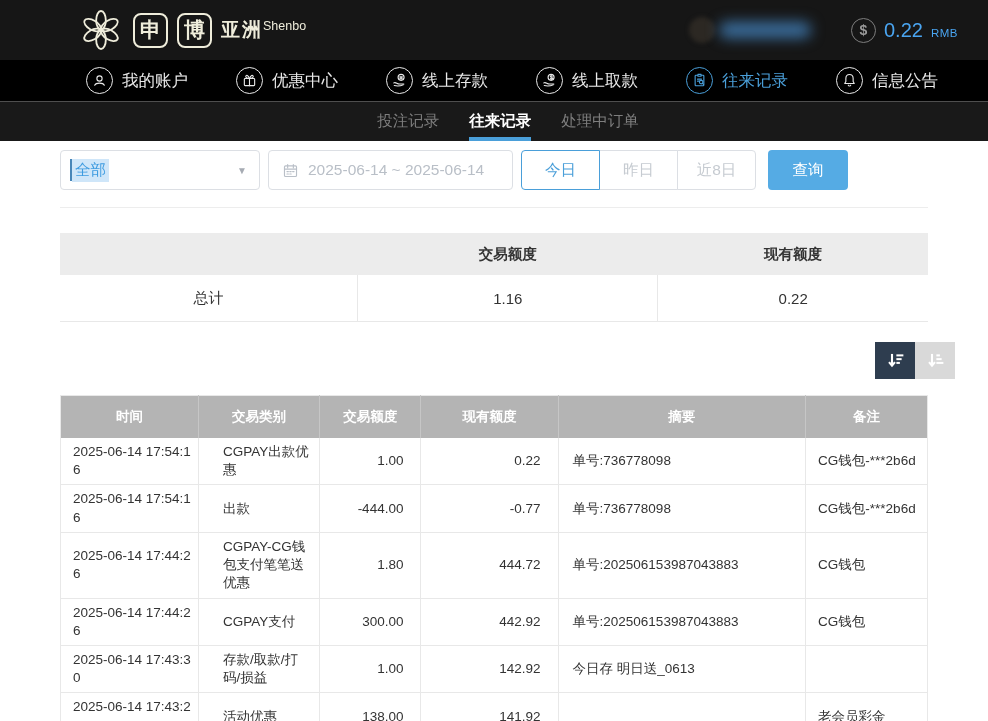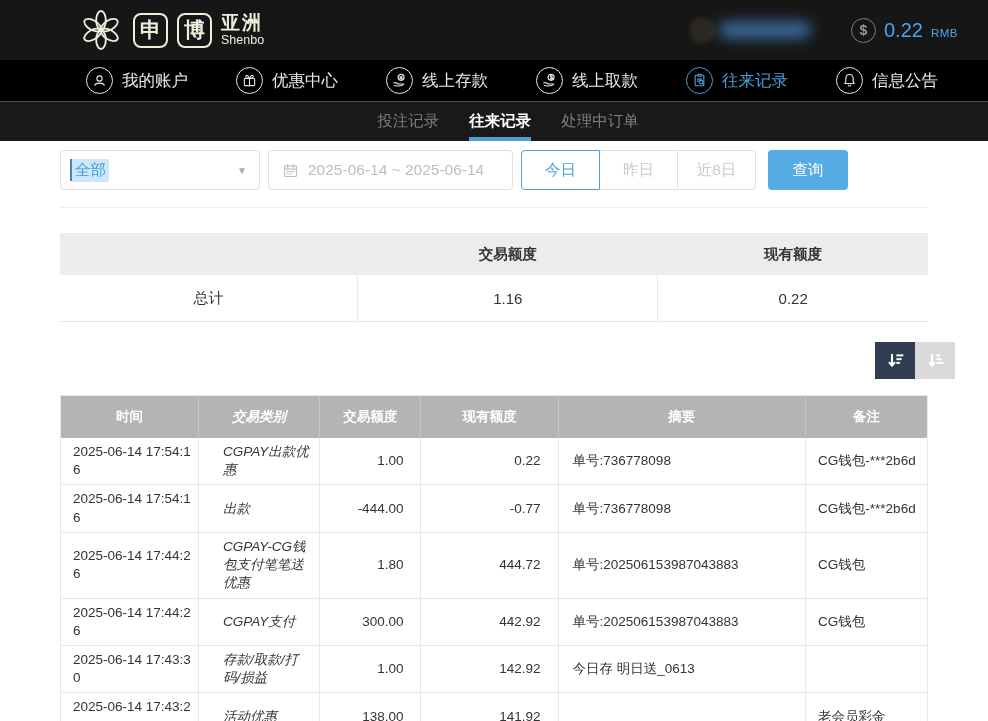--- a/index.html
+++ b/index.html
@@ -5,21 +5,21 @@
   html,body{margin:0;padding:0;background:#fff;}
   .page{width:988px;height:721px;overflow:hidden;background:#fff;position:relative;
         font-family:"Liberation Sans","DejaVu Sans",sans-serif;-webkit-font-smoothing:antialiased;}
 
   
   .topbar{height:60px;background:#161616;display:flex;align-items:center;padding:0 30px 0 78px;box-sizing:border-box;}
   .brand{display:flex;align-items:center;gap:9px;color:#efeddb;cursor:pointer;}
   .brand svg{display:block;}
   .brand-box{width:31px;height:31px;border:2px solid #efeddb;border-radius:8px;display:flex;align-items:center;
              justify-content:center;font-size:21px;font-weight:bold;}
-  .brand-right{display:flex;flex-direction:column;line-height:1.1;}
+  .brand-right{display:flex;flex-direction:row;line-height:1.1;}
   .brand-region{font-size:19px;font-weight:bold;letter-spacing:2px;}
   .brand-en{font-size:12.5px;}
   .top-right{margin-left:auto;display:flex;align-items:center;gap:40px;}
   .user-chip{display:flex;align-items:center;cursor:pointer;}
   .avatar{width:26px;height:26px;border-radius:50%;background:#2c2823;filter:blur(2px);}
   .blur-blob{width:92px;height:16px;border-radius:8px;background:#3b6f9f;filter:blur(7px);margin-left:4px;}
   .balance{display:flex;align-items:center;gap:8px;color:#4aa5f1;}
   .dollar-circle{width:25px;height:25px;border:1.5px solid #7d7d7d;color:#9a9a9a;border-radius:50%;
                  display:flex;align-items:center;justify-content:center;font-size:14px;font-weight:bold;box-sizing:border-box;}
   .balance-amount{font-size:20px;}
@@ -82,21 +82,21 @@
   .sort-asc{background:#d9d9d9;}
 
   
   .records{width:100%;border-collapse:collapse;margin-top:16px;table-layout:fixed;border:1px solid #e8e8e8;}
   .records th{background:#b4b4b4;color:#fff;font-size:13.5px;height:40px;font-weight:bold;text-align:center;
               border-right:1px solid #c6c6c6;}
   .records th:last-child{border-right:none;}
   .records td{font-size:13.5px;color:#333;border-right:1px solid #e8e8e8;border-bottom:1px solid #e8e8e8;
               height:40px;box-sizing:border-box;padding:5px 0;line-height:1.35;vertical-align:middle;word-break:break-all;}
   .records td:last-child{border-right:none;}
-  .c0{width:15.9%;} .c1{width:13.9%;font-style:italic;} .c2{width:11.6%;} .c3{width:15.8%;} .c4{width:28.8%;} .c5{width:14%;}
+  .c0{width:15.9%;} .c1{width:13.9%;} .c2{width:11.6%;} .c3{width:15.8%;} .c4{width:28.8%;} .c5{width:14%;}
   td.c0{text-align:left;padding-left:12px;margin-left:23px;}
   td.c1{text-align:left;padding-left:24px;padding-right:6px;}
   td.c2{text-align:right;padding-right:17px;}
   td.c3{text-align:right;padding-right:17px;}
   td.c4{text-align:left;padding-left:14px;}
   td.c5{text-align:left;padding-left:12px;}
 </style>
 </head>
 <body>
 

